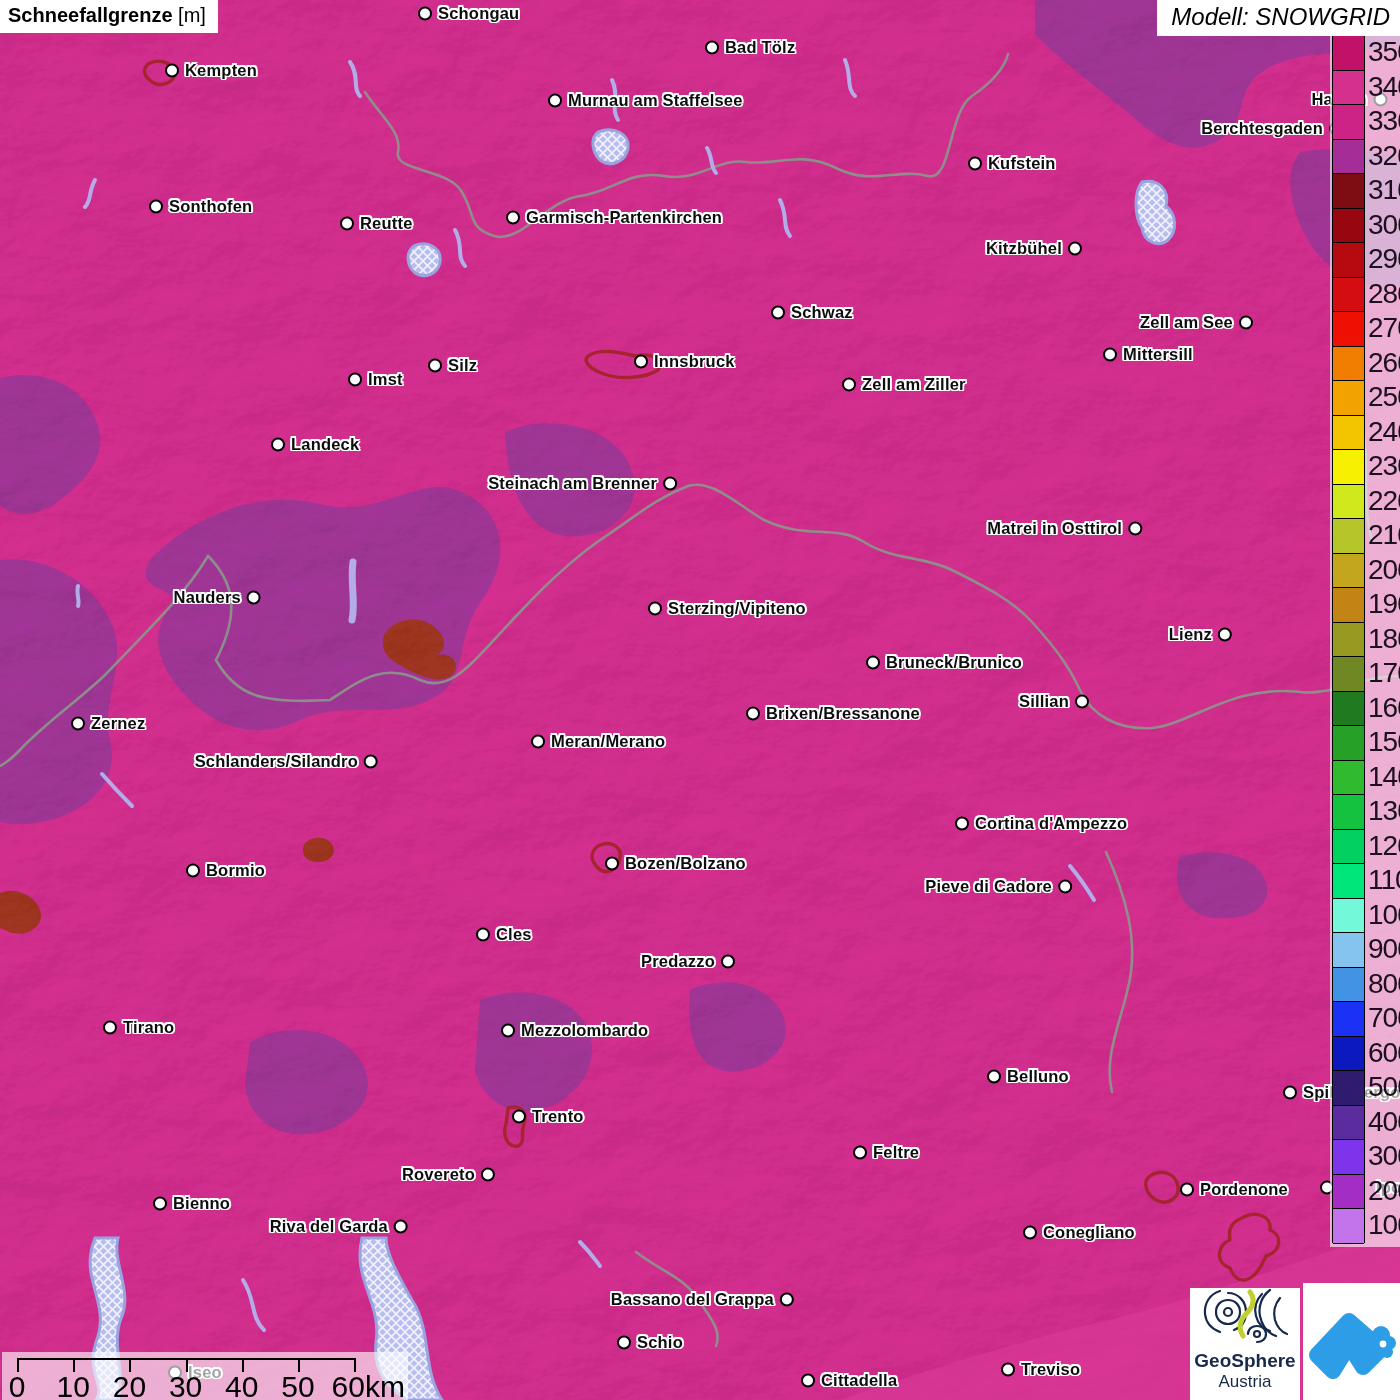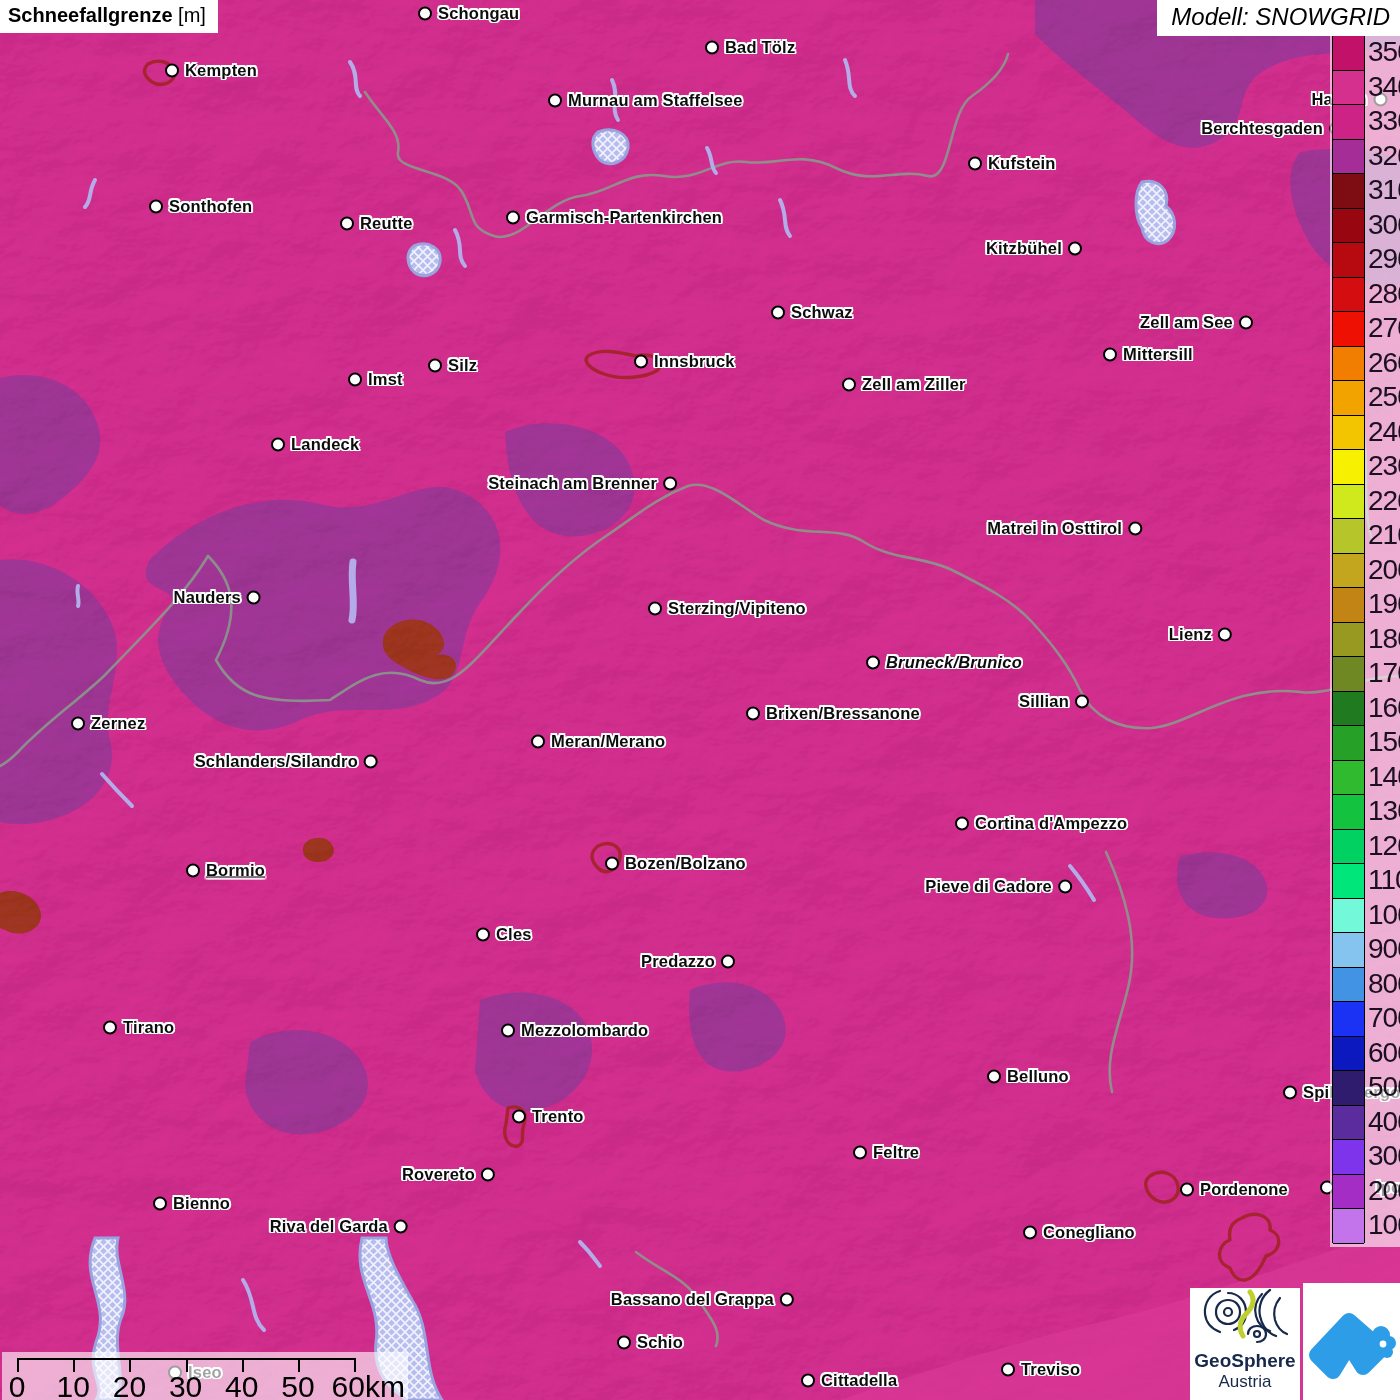--- a/index.html
+++ b/index.html
@@ -225,21 +225,21 @@
         <span class="dot"></span>
       </div>
       <div class="city cr" style="left: 655px; top: 608px;">
         <span class="dot"></span>
         <span class="clab">Sterzing/Vipiteno</span>
       </div>
       <div class="city cl" style="left: 1225px; top: 634px;">
         <span class="clab">Lienz</span>
         <span class="dot"></span>
       </div>
-      <div class="city cr" style="left: 873px; top: 662px; font-style: italic;">
+      <div class="city cr" style="left: 873px; top: 662px;">
         <span class="dot"></span>
         <span class="clab">Bruneck/Brunico</span>
       </div>
       <div class="city cl" style="left: 1082px; top: 701px;">
         <span class="clab">Sillian</span>
         <span class="dot"></span>
       </div>
       <div class="city cr" style="left: 753px; top: 713px;">
         <span class="dot"></span>
         <span class="clab">Brixen/Bressanone</span>
@@ -257,21 +257,21 @@
         <span class="dot"></span>
       </div>
       <div class="city cr" style="left: 962px; top: 823px;">
         <span class="dot"></span>
         <span class="clab">Cortina d'Ampezzo</span>
       </div>
       <div class="city cr" style="left: 612px; top: 863px;">
         <span class="dot"></span>
         <span class="clab">Bozen/Bolzano</span>
       </div>
-      <div class="city cr" style="left: 193px; top: 870px; text-decoration: underline;">
+      <div class="city cr" style="left: 193px; top: 870px;">
         <span class="dot"></span>
         <span class="clab">Bormio</span>
       </div>
       <div class="city cl" style="left: 1065px; top: 886px;">
         <span class="clab">Pieve di Cadore</span>
         <span class="dot"></span>
       </div>
       <div class="city cr" style="left: 483px; top: 934px;">
         <span class="dot"></span>
         <span class="clab">Cles</span>

